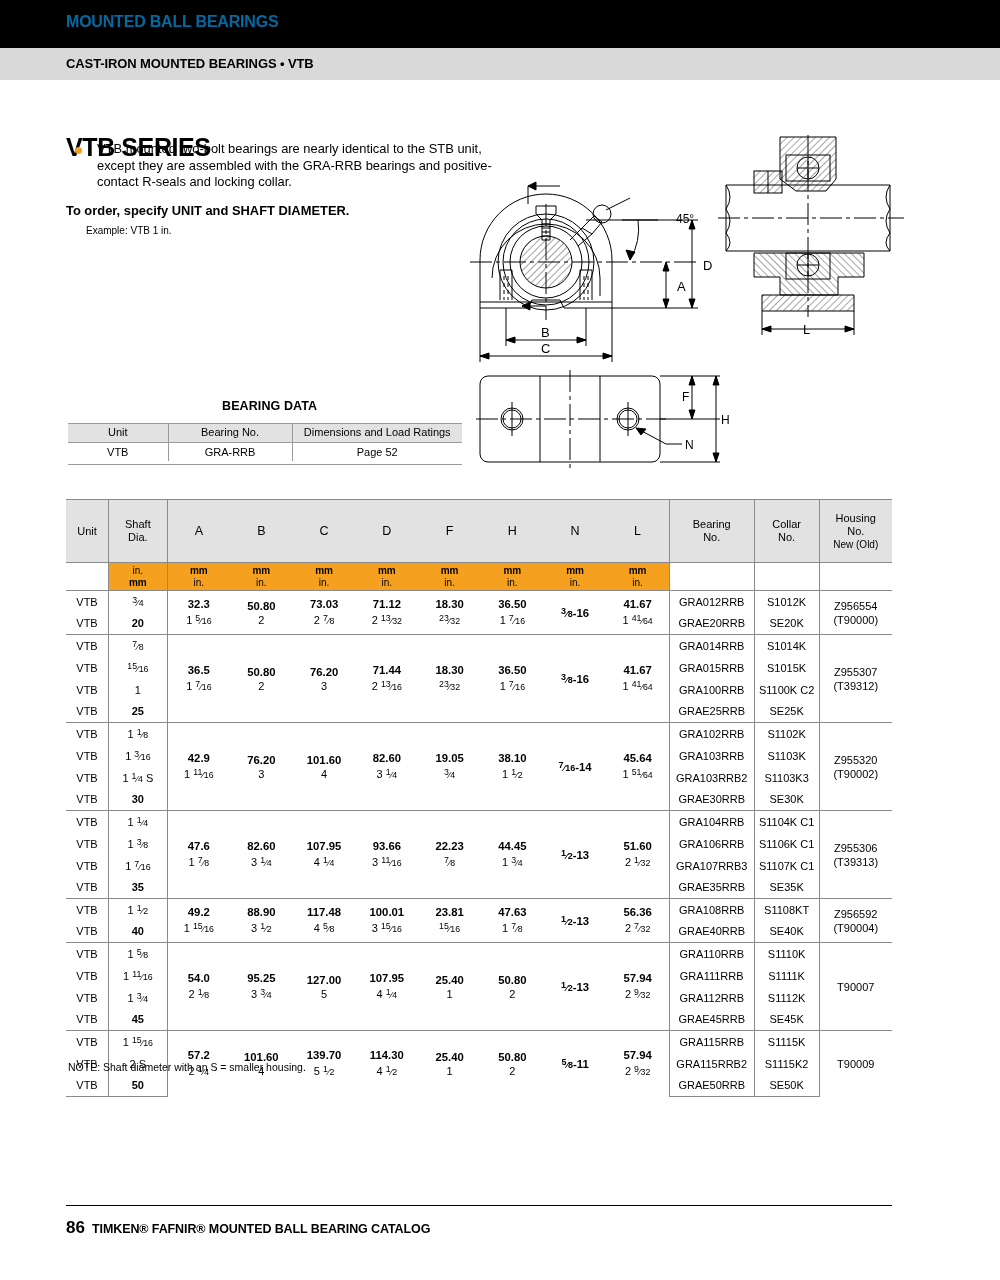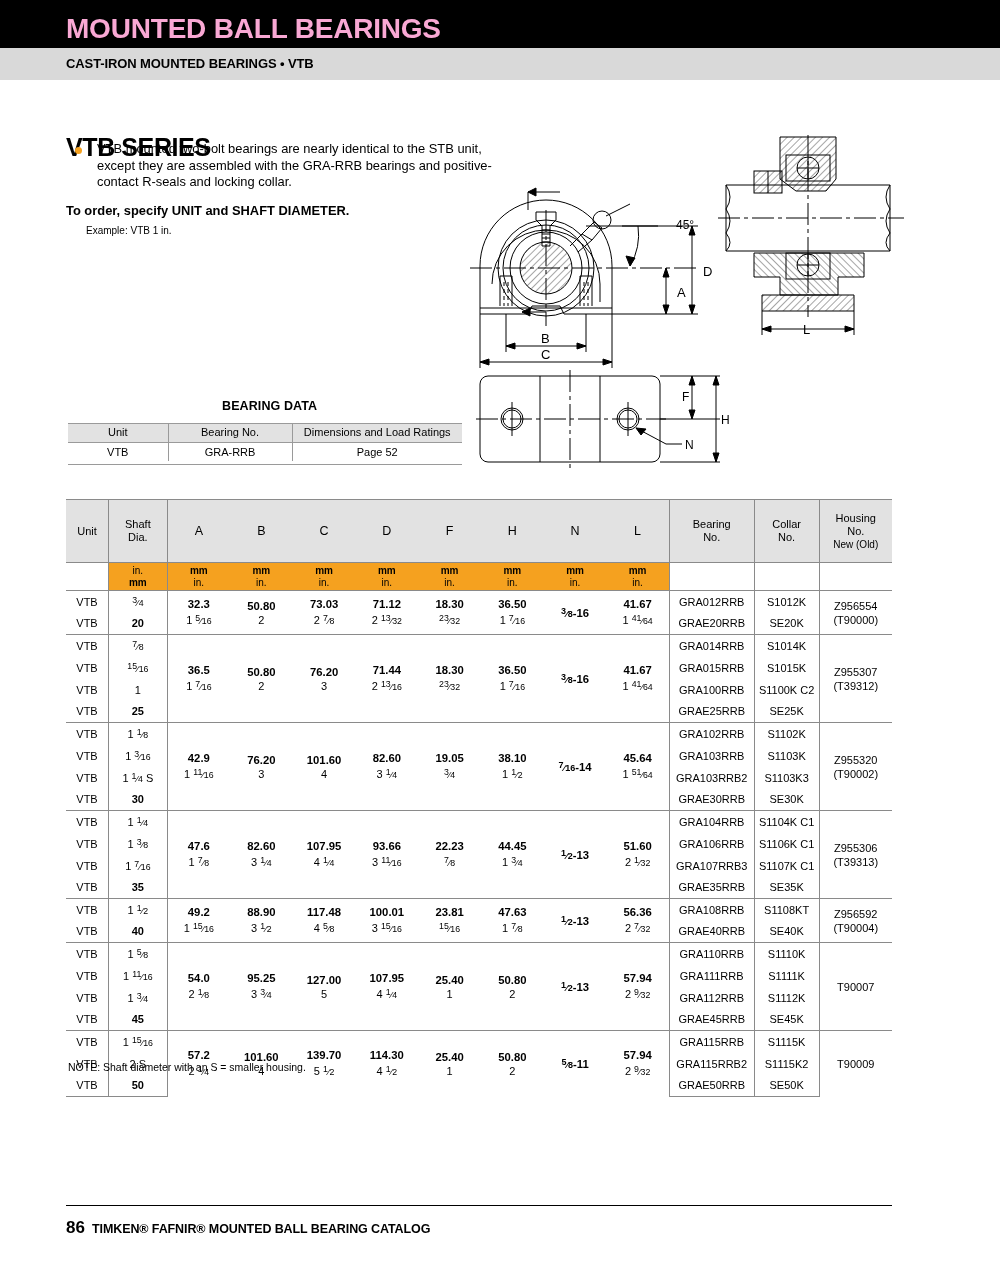--- a/index.html
+++ b/index.html
@@ -13,21 +13,21 @@
     overflow:hidden;
   }
 
   
   .black-bar{
     position:absolute; left:0; top:0; width:1000px; height:48px;
     background:#000000;
   }
   .black-bar .title{
     position:absolute; left:66px; top:13px;
-    color:#f9a8d4; font-size:28px; font-weight:bold;
+    color:#0369a1; font-size:16px; font-weight:bold;
     letter-spacing:-0.2px;
   }
   .grey-bar{
     position:absolute; left:0; top:48px; width:1000px; height:32px;
     background:#d9d9d9;
   }
   .grey-bar .subtitle{
     position:absolute; left:66px; top:8px;
     color:#000; font-size:13px; font-weight:bold;
     letter-spacing:-0.1px;
@@ -154,21 +154,21 @@
 </div>
 
 <div class="series-title">VTB SERIES</div>
 <div class="bullet-block">
   <div class="bullet-dot"></div>
   <div class="bullet-text">VTB mounted two-bolt bearings are nearly identical to the STB unit, except they are assembled with the GRA-RRB bearings and positive-contact R-seals and locking collar.</div>
 </div>
 <div class="order-line">To order, specify UNIT and SHAFT DIAMETER.</div>
 <div class="example-line">Example: VTB 1 in.</div>
 
-<div class="dwg" style="left:470px; top:116px;">
+<div class="dwg" style="left:470px; top:110px;">
 <svg width="260" height="260" viewBox="0 0 260 260">
   <g fill="none" stroke="#000" stroke-width="1">
 
     <path d="M10 192 L10 150 A66 66 0 0 1 142 150 L142 192 Z" stroke="#000"></path>
     <path d="M10 192 L10 198 L58 198 L62 190 L90 190 L94 198 L142 198 L142 192" stroke="#000"></path>
 
     <path d="M22 168 A54 54 0 0 1 130 168 L130 186" stroke="#000"></path>
 
     <circle cx="76" cy="152" r="48"></circle>
     <circle cx="76" cy="152" r="43"></circle>

